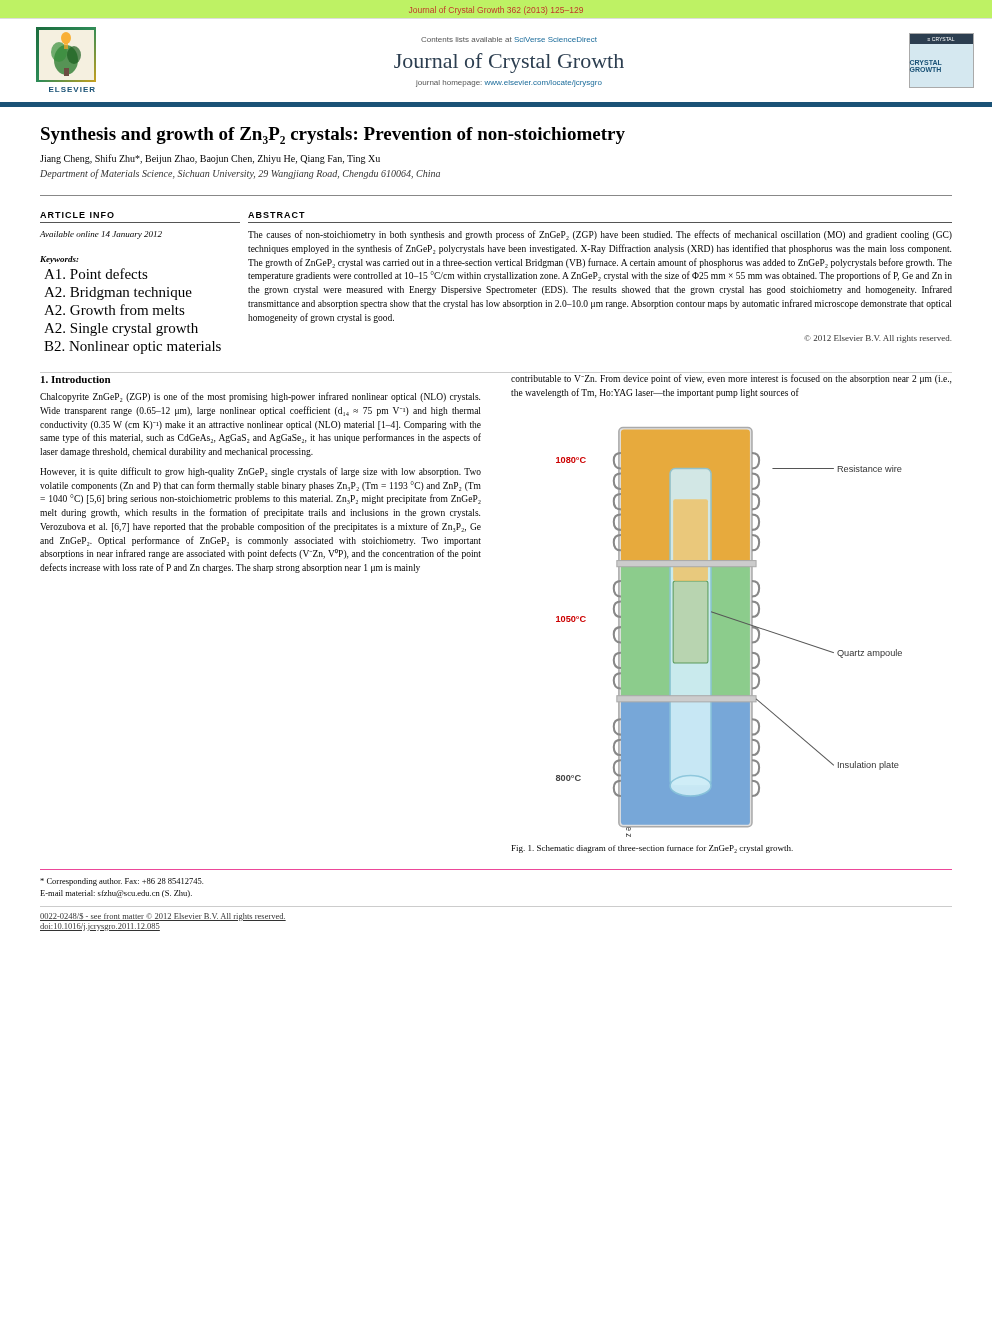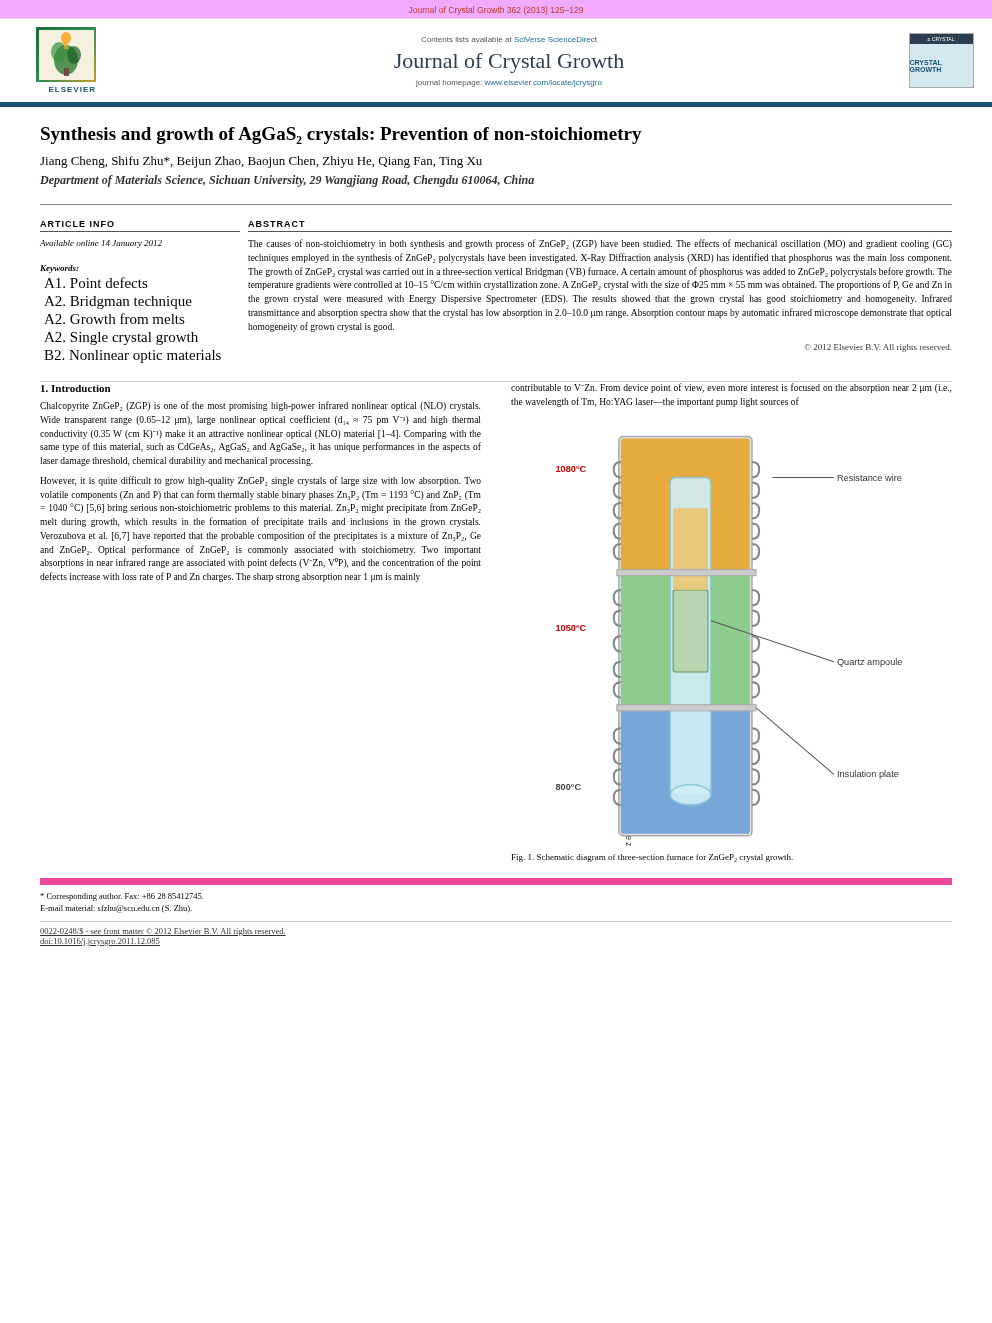--- a/index.html
+++ b/index.html
@@ -120,30 +120,29 @@
       padding: 16px 40px;
     }
     .article-title {
       font-size: 19px;
       font-weight: bold;
       color: #000;
       margin-bottom: 8px;
       font-family: 'Times New Roman', serif;
     }
     .authors {
-      font-size: 13px;
+      font-size: 10px;
       color: #000;
       margin-bottom: 4px;
     }
     .affiliation {
       font-style: italic;
-      font-size: 12px;
+      font-size: 10px;
       color: #333;
       margin-bottom: 16px;
-      font-weight: bold;
     }
     .two-col {
       display: flex;
       gap: 8px;
     }
     .left-col {
       width: 200px;
       flex-shrink: 0;
     }
     .right-col {
@@ -223,41 +222,41 @@
       width: 100%;
       height: 430px;
       position: relative;
     }
     .fig-caption {
       font-size: 9px;
       margin-top: 4px;
       text-align: justify;
     }
     .footnote-section {
-      border-top: 7px solid #ec4899;
+      border-top: 1px solid #ec4899;
       padding-top: 6px;
       margin: 0 40px;
       font-size: 8.5px;
     }
     .footnote-line {
       margin-bottom: 2px;
     }
     .bottom-bar {
       margin: 8px 40px 0;
       font-size: 8.5px;
       color: #333;
       border-top: 1px solid #ccc;
       padding-top: 4px;
       text-decoration: underline;
     }
     .top-journal-bar {
       text-align: center;
       font-size: 8.5px;
       color: #c0392b;
-      background: #f0abfc;
+      background: #bef264;
       padding: 5px 0 3px;
       border-bottom: 1px solid #ddd;
       font-family: Arial, sans-serif;
     }
   </style>
 </head>
 <body>
 
 <div class="top-journal-bar">
   <span>Journal of Crystal Growth 362 (2013) 125–129</span>
@@ -299,21 +298,21 @@
       <div class="cg-top">≡ CRYSTAL</div>
       <div class="cg-bottom">CRYSTAL GROWTH</div>
     </div>
   </div>
 </div>
 
 <div class="divider-blue"></div>
 
 <div class="article-container">
 
-  <div class="article-title">Synthesis and growth of AgGaS₂ crystals: Prevention of non-stoichiometry</div>
+  <div class="article-title">Synthesis and growth of Zn₃P₂ crystals: Prevention of non-stoichiometry</div>
 
   <div class="authors">
     <span>Jiang Cheng, Shifu Zhu*, Beijun Zhao, Baojun Chen, Zhiyu He, Qiang Fan, Ting Xu</span>
   </div>
 
   <div class="affiliation">Department of Materials Science, Sichuan University, 29 Wangjiang Road, Chengdu 610064, China</div>
 
   <hr class="horizontal-rule">
 
   <div class="two-col">

